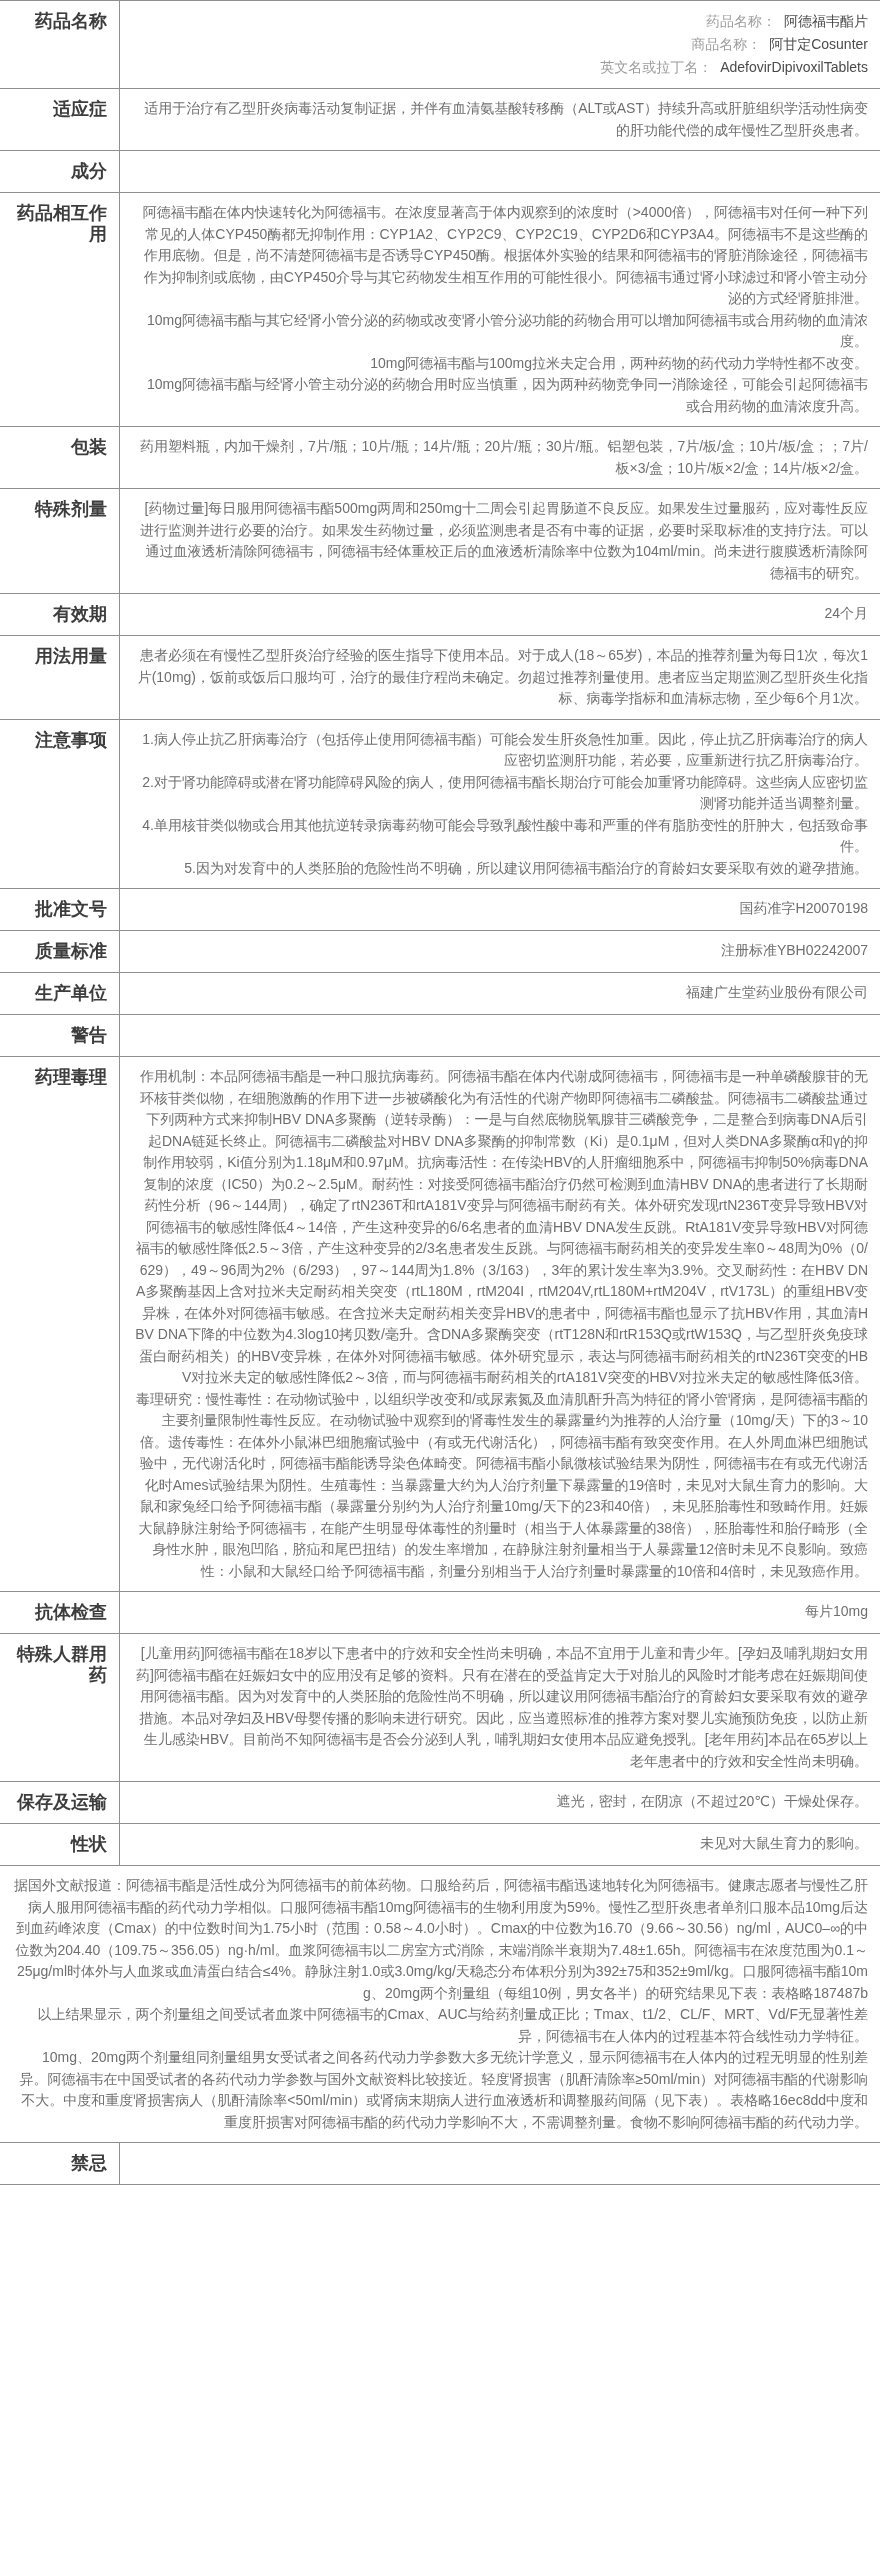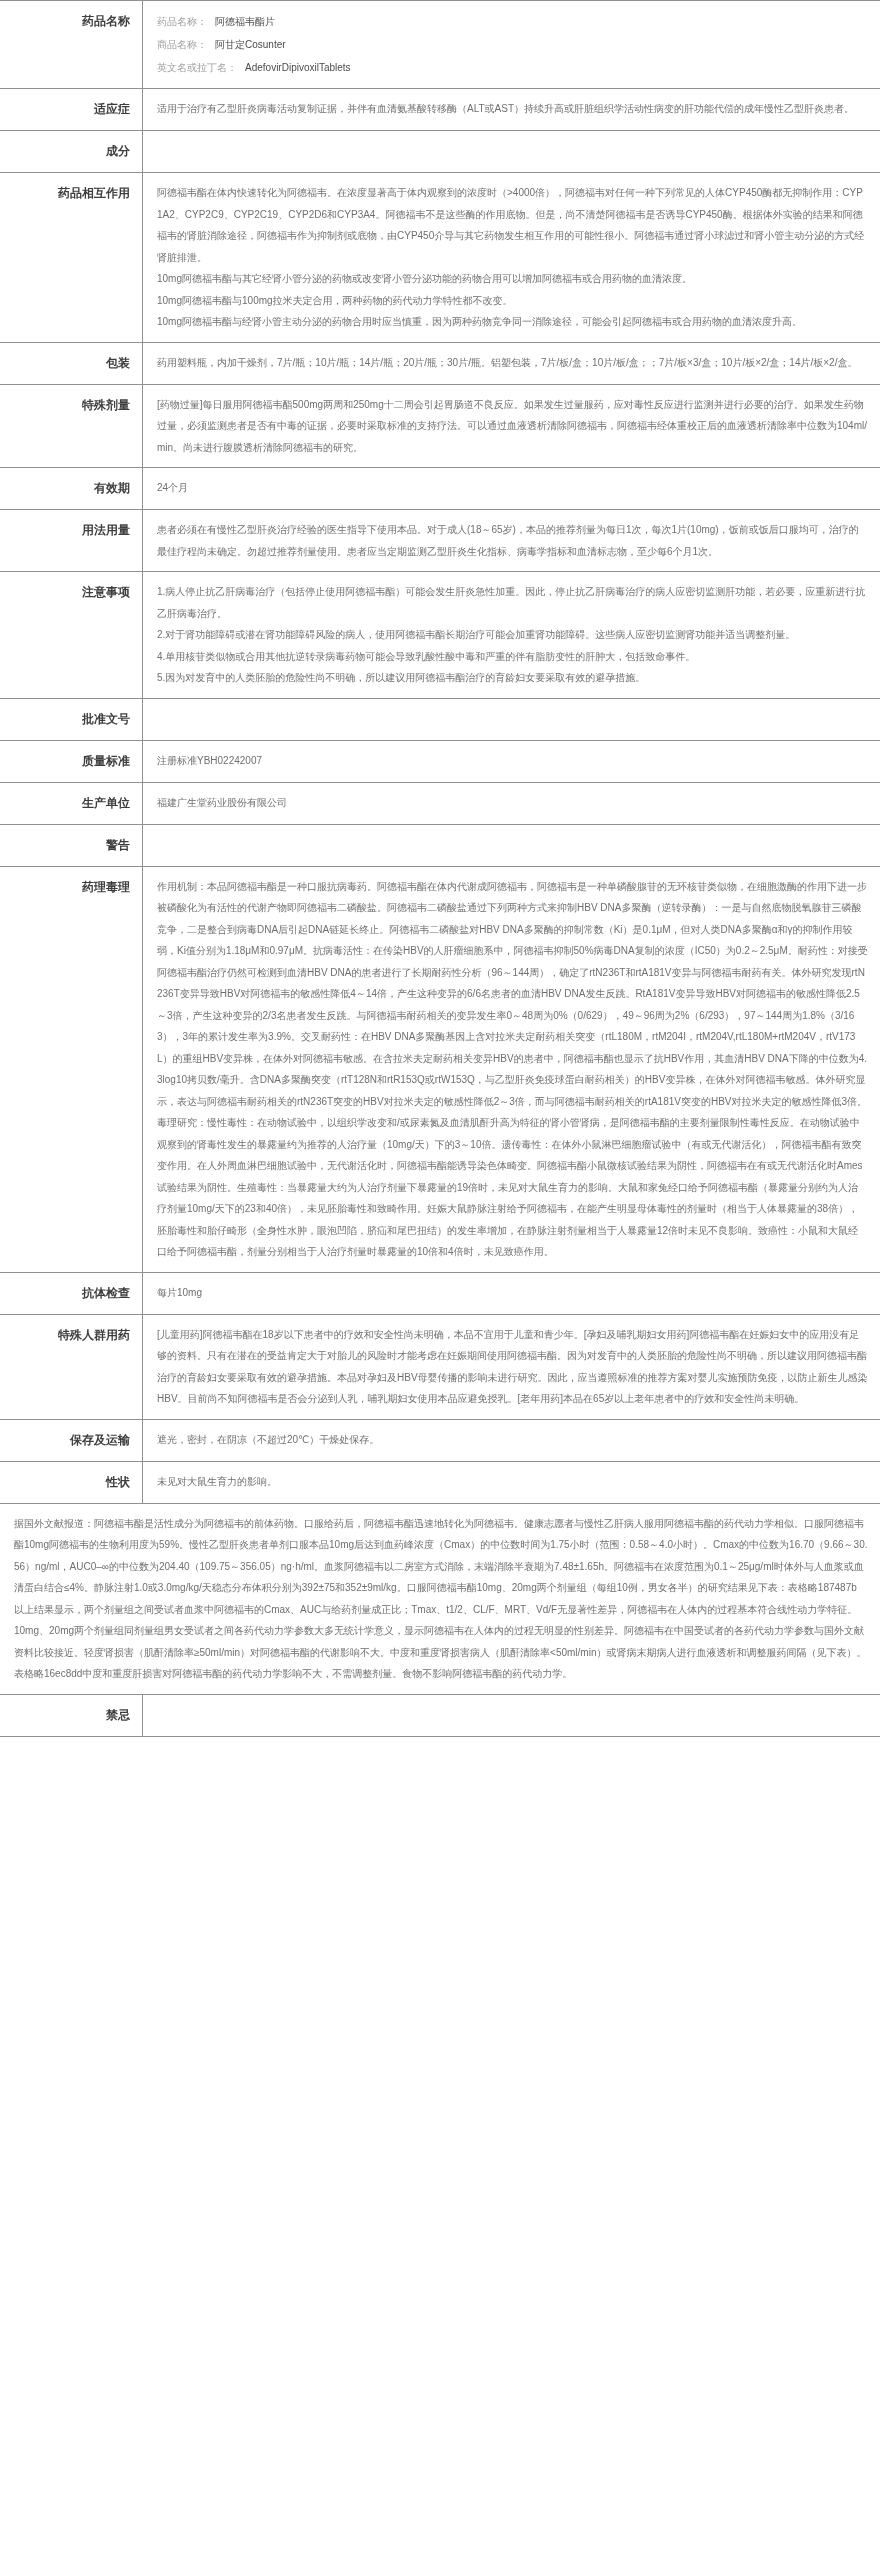--- a/index.html
+++ b/index.html
@@ -21,32 +21,32 @@
     display: flex;
     border-bottom: 1px solid #909090;
   }
   .label-cell {
     width: 120px;
     min-width: 120px;
     border-right: 1px solid #909090;
     text-align: right;
     padding: 10px 12px 10px 4px;
     font-weight: bold;
-    font-size: 12px;
+    font-size: 18px;
     line-height: 21px;
     color: #3d3d3d;
-    margin-left: 23px;
   }
   .content-cell {
     flex: 1;
     padding: 9px 12px 9px 14px;
-    font-size: 10px;
+    font-size: 14px;
     line-height: 21.5px;
     color: #6f6f6f;
     word-break: break-all;
+    text-align: right;
   }
   .content-cell p { margin: 0; }
   .content-cell p.empty-line { min-height: 21px; }
   .pairs p { line-height: 23px; }
   .pair-label { color: #9d9d9d; margin-right: 8px; }
   .pair-value { color: #4b4b4b; }
 </style>
 </head>
 <body>
 
@@ -114,20 +114,23 @@
     <div class="content-cell">
         <p>1.病人停止抗乙肝病毒治疗（包括停止使用阿德福韦酯）可能会发生肝炎急性加重。因此，停止抗乙肝病毒治疗的病人应密切监测肝功能，若必要，应重新进行抗乙肝病毒治疗。</p>
         <p>2.对于肾功能障碍或潜在肾功能障碍风险的病人，使用阿德福韦酯长期治疗可能会加重肾功能障碍。这些病人应密切监测肾功能并适当调整剂量。</p>
         <p>4.单用核苷类似物或合用其他抗逆转录病毒药物可能会导致乳酸性酸中毒和严重的伴有脂肪变性的肝肿大，包括致命事件。</p>
         <p>5.因为对发育中的人类胚胎的危险性尚不明确，所以建议用阿德福韦酯治疗的育龄妇女要采取有效的避孕措施。</p>
       </div>
   </div>
 
   <div class="row">
     <div class="label-cell">批准文号</div>
+    <div class="content-cell">
+        <p>国药准字H20070198</p>
+      </div>
   </div>
 
   <div class="row">
     <div class="label-cell">质量标准</div>
     <div class="content-cell">
         <p>注册标准YBH02242007</p>
       </div>
   </div>
 
   <div class="row">

